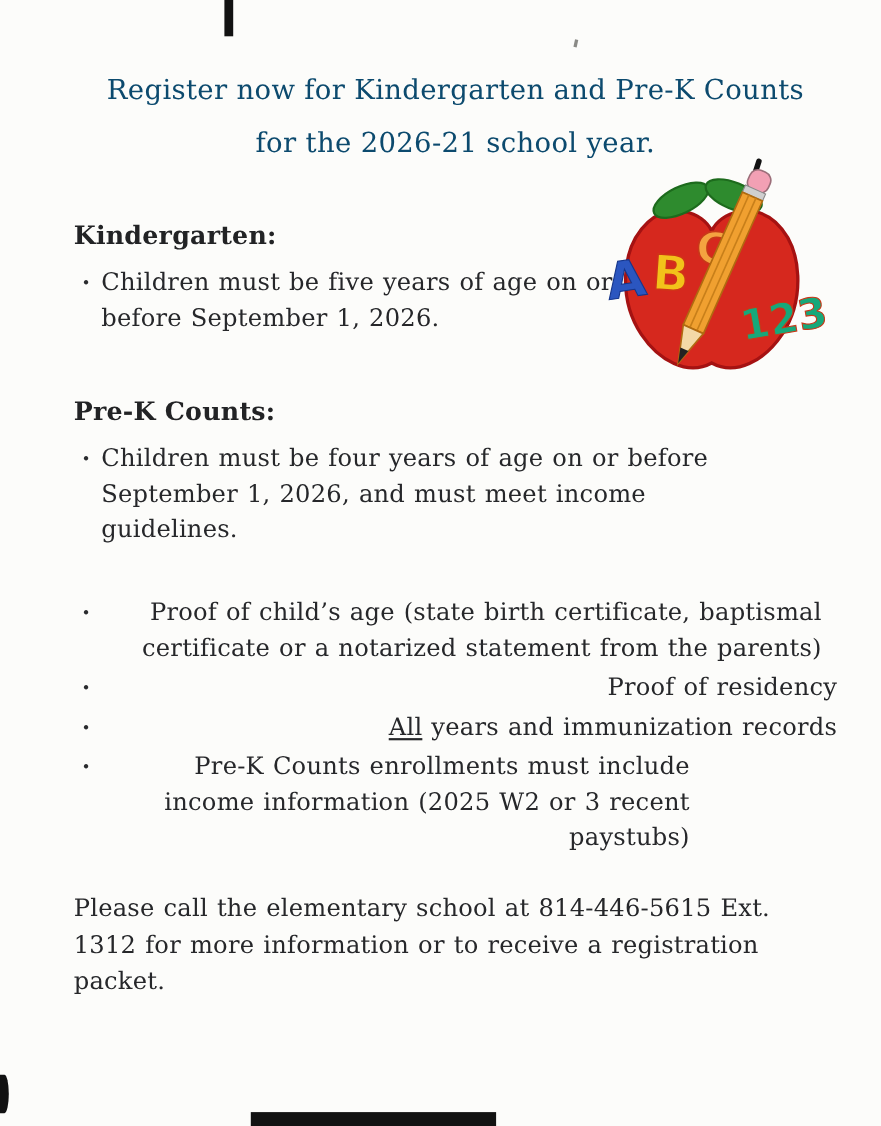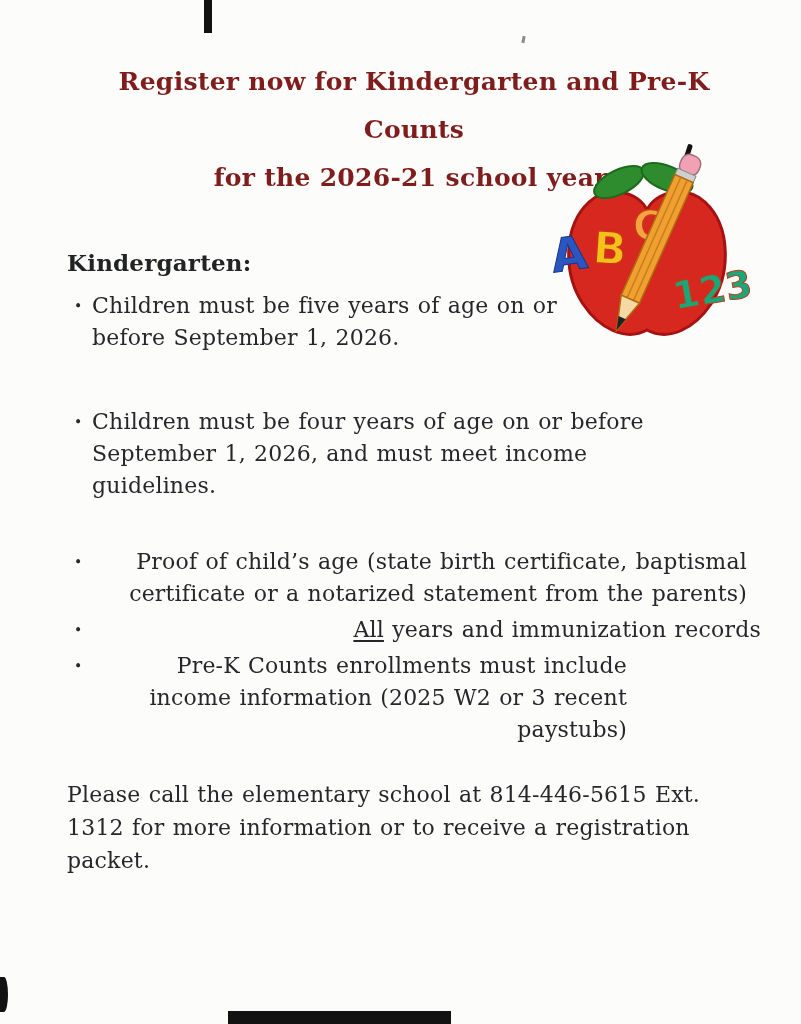--- a/index.html
+++ b/index.html
@@ -6,21 +6,21 @@
   html,body { width:801px; height:1024px; }
   body { background:#e8e8e6; }
   .page {
     position:relative; width:801px; height:1024px;
     background:#fcfcfa; overflow:hidden;
     font-family:"DejaVu Serif", serif;
     color:#26272a;
   }
   .content { padding:58px 40px 0 67px; }
 
-  .title { text-align:center; font-size:25px; font-weight:700; letter-spacing:.3px; color:#7f1d1d; }
+  .title { text-align:center; font-size:25px; font-weight:400; letter-spacing:.3px; color:#0c4a6e; }
   .title .title-line { display:block; line-height:48px; }
 
   h2 { font-size:23px; font-weight:700; line-height:34px; letter-spacing:.2px; white-space:nowrap; color:#222325; }
 
   section ul { list-style:none; margin-top:10px; }
   li {
     position:relative; padding-left:25px;
     font-size:22px; line-height:32px; letter-spacing:.2px; word-spacing:1px;
     margin-bottom:8px;
   }
@@ -101,31 +101,35 @@
     <section class="sec-kg">
       <h2>Kindergarten:</h2>
       <ul>
         <li class="b1">
           <span>Children must be five years of age on or before September 1, 2026.</span>
         </li>
       </ul>
     </section>
 
     <section class="sec-prek">
+      <h2>Pre-K Counts:</h2>
       <ul>
         <li class="b1">
           <span>Children must be four years of age on or before September 1, 2026, and must meet income guidelines.</span>
         </li>
       </ul>
     </section>
 
     <section class="sec-req">
       <ul>
         <li class="b1">
           <span>Proof of child’s age (state birth certificate, baptismal certificate or a notarized statement from the parents)</span>
+        </li>
+        <li class="b2">
+          <span>Proof of residency</span>
         </li>
         <li class="b3">
           <span class="u">All</span><span> years and immunization records</span>
         </li>
         <li class="b4">
           <span>Pre-K Counts enrollments must include income information (2025 W2 or 3 recent paystubs)</span>
         </li>
       </ul>
     </section>
 

